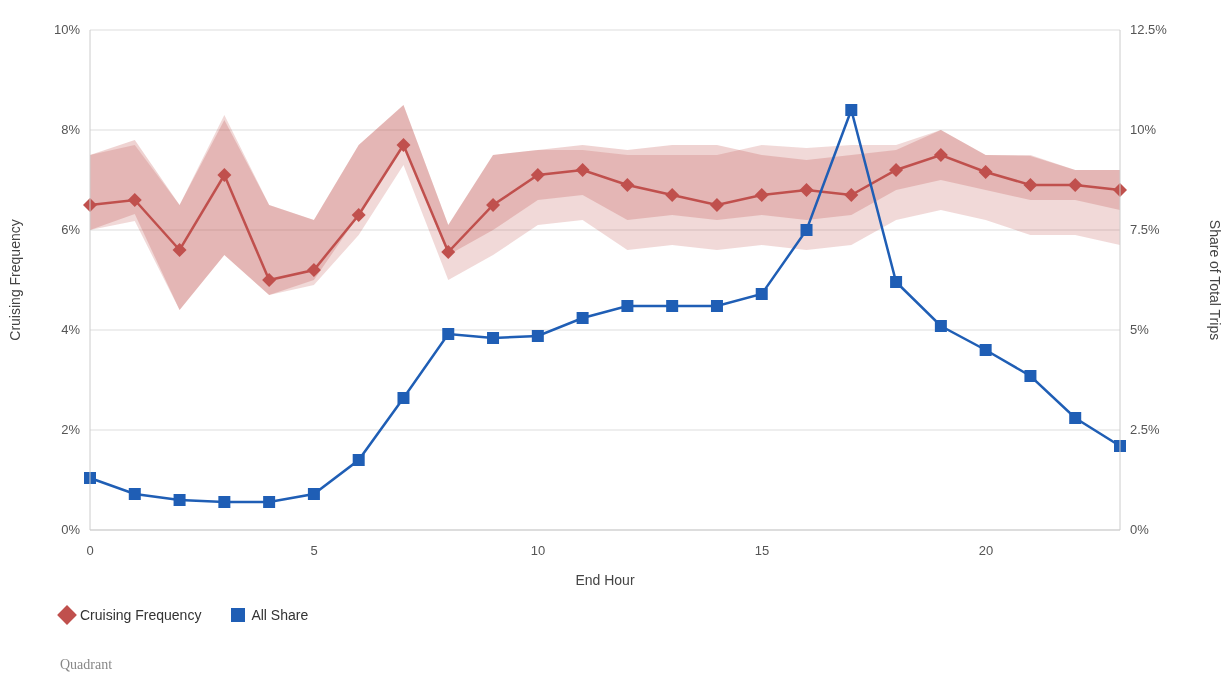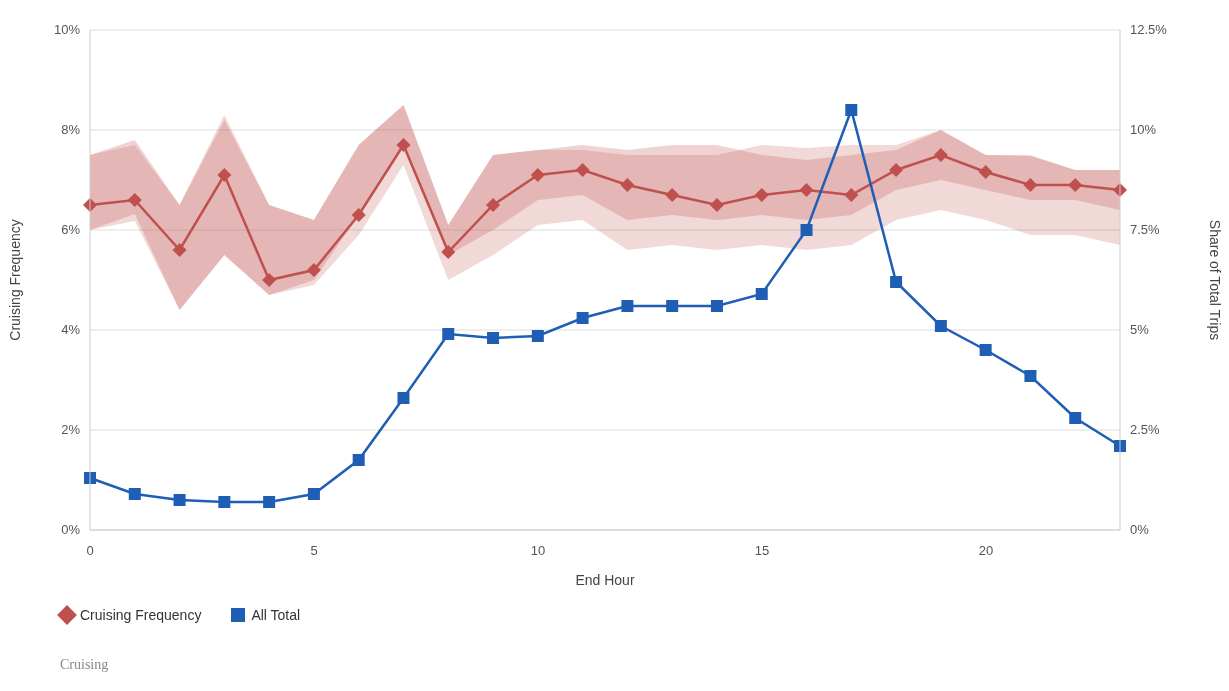--- a/index.html
+++ b/index.html
@@ -167,18 +167,18 @@
     <line x1="90" y1="530" x2="1120" y2="530" stroke="#ccc" stroke-width="1"></line>
   </svg>
 
   <div class="legend">
     <div class="legend-item">
       <span class="legend-diamond"></span>
       <span style="font-size:14px; font-family:sans-serif; color:#333;">Cruising Frequency</span>
     </div>
     <div class="legend-item">
       <span class="legend-square"></span>
-      <span style="font-size:14px; font-family:sans-serif; color:#333;">All Total</span>
+      <span style="font-size:14px; font-family:sans-serif; color:#333;">All Share</span>
     </div>
   </div>
 
-  <div class="quadrant-label">Cruising</div>
+  <div class="quadrant-label">Quadrant</div>
 </div>
 
 </body></html>

